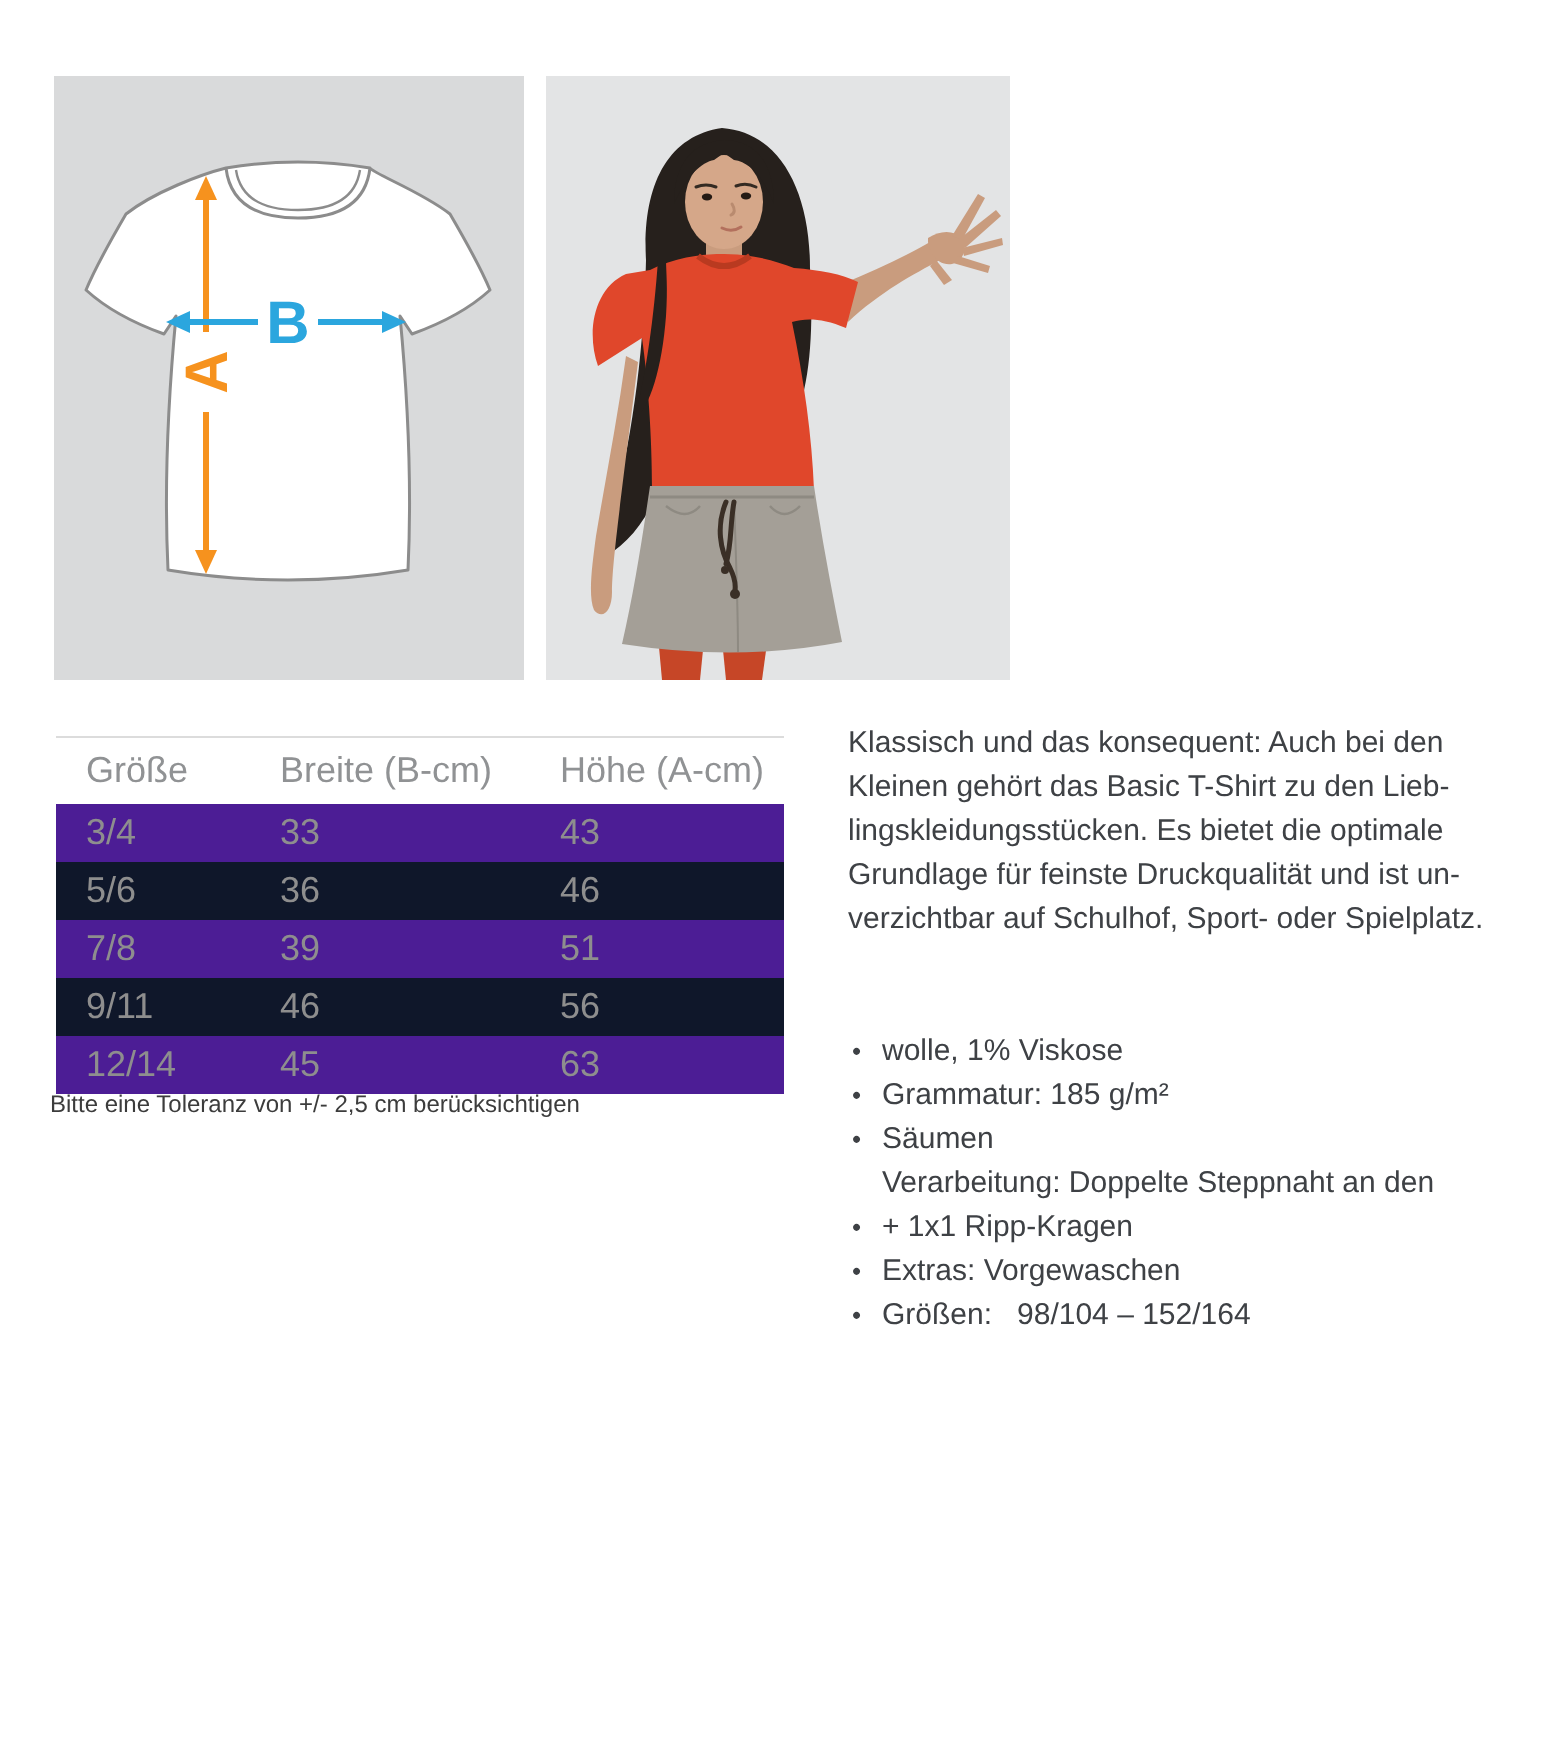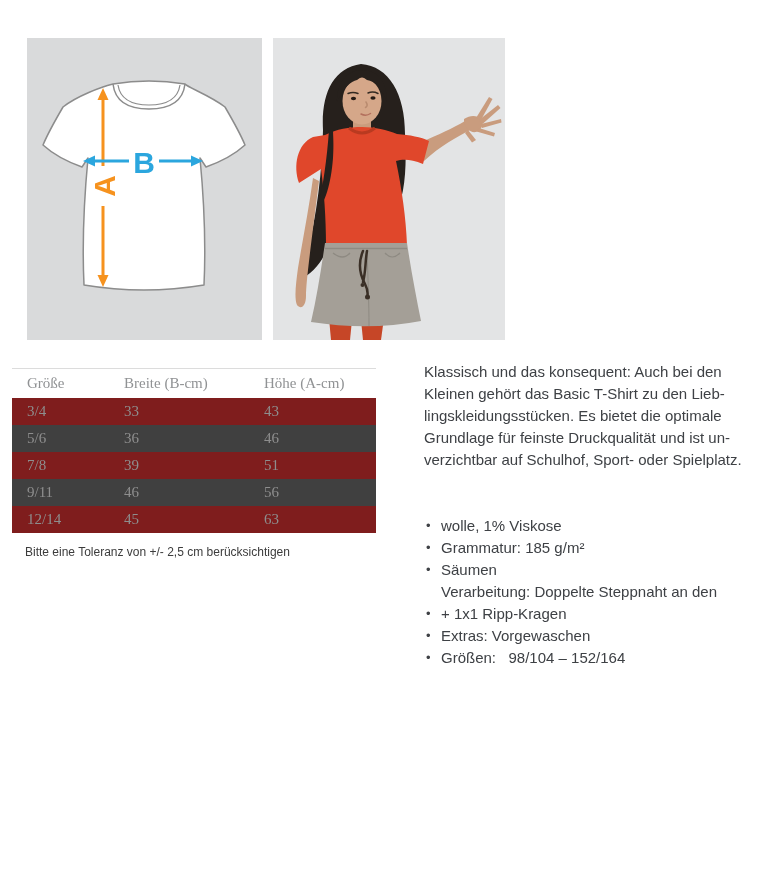--- a/index.html
+++ b/index.html
@@ -8,26 +8,26 @@
   .page { position:relative; width:777px; height:873px; background:#ffffff; overflow:hidden; }
 
   
   .diagram-panel { position:absolute; left:27px; top:38px; width:235px; height:302px; }
   .photo-panel   { position:absolute; left:273px; top:38px; width:232px; height:302px; }
   .diagram-panel svg, .photo-panel svg { display:block; width:100%; height:100%; }
 
   svg text.dim-label { font-family:"Liberation Sans","DejaVu Sans",sans-serif; font-weight:bold; font-size:30px; }
 
   
-  .size-table { position:absolute; left:12px; top:368px; width:364px; border-collapse:collapse; table-layout:fixed; border-top:1px solid #dcdcdc; font-size:15px;font-family:Liberation Serif, serif; }
+  .size-table { position:absolute; left:28px; top:368px; width:364px; border-collapse:collapse; table-layout:fixed; border-top:1px solid #dcdcdc; font-size:18px; }
   .size-table col.c1 { width:97px; } .size-table col.c2 { width:140px; } .size-table col.c3 { width:127px; }
   .size-table th { font-weight:normal; color:#909294; text-align:left; padding:6px 0 6px 15px; height:29px; background:#ffffff; }
   .size-table td { color:#8e8e8e; text-align:left; padding:4px 0 4px 15px; height:27px; }
-  .size-table tr.odd td { background:#7f1d1d; }
-  .size-table tr.even td { background:#404040; }
+  .size-table tr.odd td { background:#4c1d95; }
+  .size-table tr.even td { background:#0f172a; }
 
   .tolerance-note { position:absolute; left:25px; top:545px; font-size:12px; color:#3c3c3c; white-space:nowrap; }
 
   
   .description { position:absolute; left:404px; top:361px; width:365px; color:#3e4145; font-size:15px; line-height:22px;margin-left:20px; }
   .intro div { white-space:pre-wrap; }
   .feature-list { list-style:none; margin-top:44px; }
   .feature-item { position:relative; padding-left:17px; }
   .feature-item .dot { position:absolute; left:2px; top:0; font-size:13px; color:#3e4145; }
   .feature-item .b-line { white-space:pre-wrap; }

